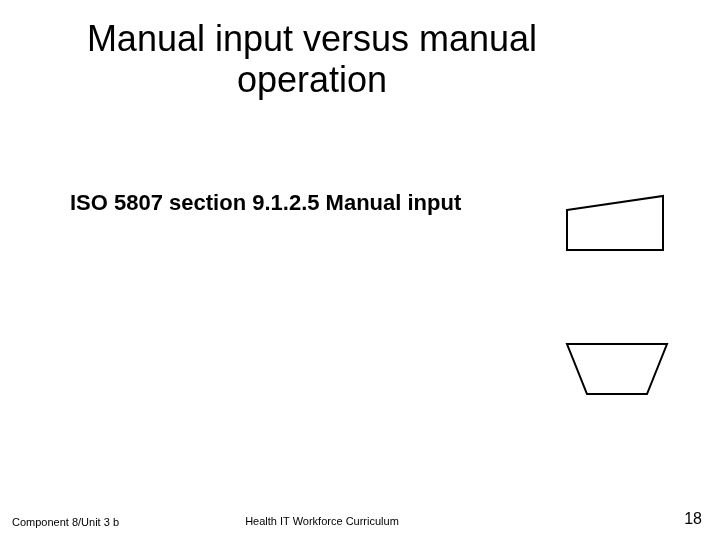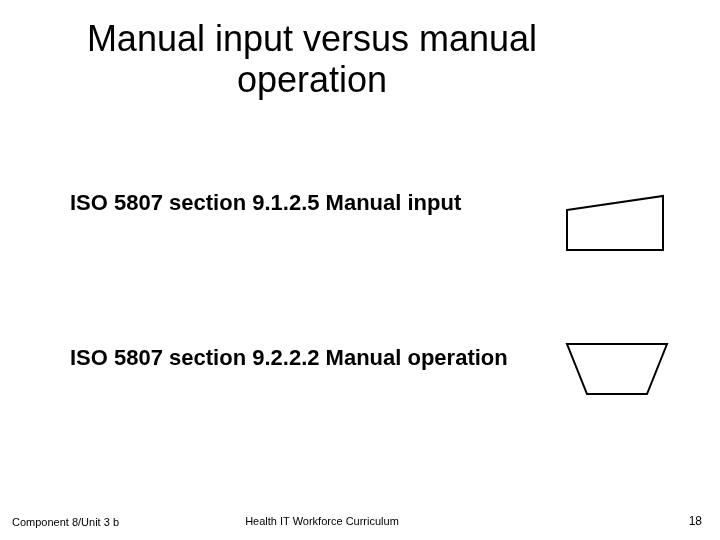--- a/index.html
+++ b/index.html
@@ -56,40 +56,39 @@
     width: 644px;
     bottom: 12px;
     text-align: center;
     font-size: 11px;
     line-height: 1.15;
   }
   .footer-right {
     position: absolute;
     right: 18px;
     bottom: 12px;
-    font-size: 12px;
+    font-size: 16px;
   }
 </style>
 </head>
 <body>
 
 <div class="slide-title">Manual input versus manual<br>operation</div>
 
 <div class="section sec1">
   <div class="sec-heading">ISO 5807 section 9.1.2.5 Manual input</div>
 </div>
 
 <div class="shape-box shape1" aria-label="manual-input-symbol">
   <svg width="100" height="62" viewBox="0 0 100 62">
     <polygon points="2,18 98,4 98,58 2,58" fill="#ffffff" stroke="#000000" stroke-width="2"></polygon>
   </svg>
 </div>
 
 <div class="section sec2">
-  <div class="sec-heading">ISO 5807 section 9.2.2.2 Manual operation</div>
 </div>
 
 <div class="shape-box shape2" aria-label="manual-operation-symbol">
   <svg width="104" height="58" viewBox="0 0 104 58">
     <polygon points="2,4 102,4 82,54 22,54" fill="#ffffff" stroke="#000000" stroke-width="2"></polygon>
   </svg>
 </div>
 
 <div class="footer-left">Component 8/Unit 3 b</div>
 

